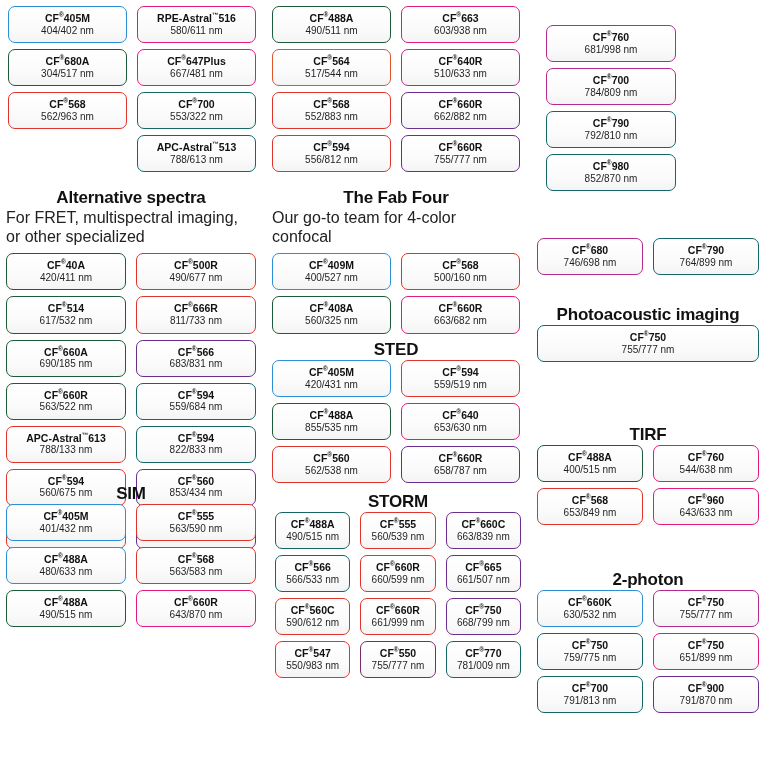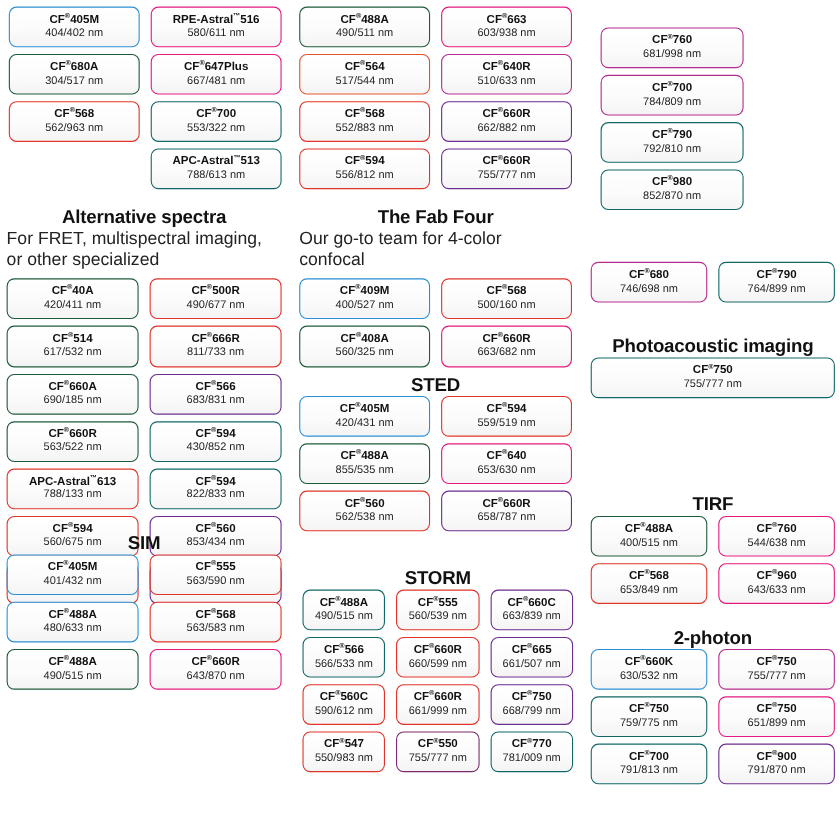--- a/index.html
+++ b/index.html
@@ -213,21 +213,21 @@
       <div class="dye c-purple">
         <div class="name">CF<sup>®</sup>566</div>
         <div class="spec">683/831 nm</div>
       </div>
       <div class="dye c-green">
         <div class="name">CF<sup>®</sup>660R</div>
         <div class="spec">563/522 nm</div>
       </div>
       <div class="dye c-teal">
         <div class="name">CF<sup>®</sup>594</div>
-        <div class="spec">430/852 nm</div>
+        <div class="spec">559/684 nm</div>
       </div>
       <div class="dye c-red">
         <div class="name">APC-Astral<sup>™</sup>613</div>
         <div class="spec">788/133 nm</div>
       </div>
       <div class="dye c-teal">
         <div class="name">CF<sup>®</sup>594</div>
         <div class="spec">822/833 nm</div>
       </div>
       <div class="dye c-red">
@@ -325,21 +325,21 @@
         <div class="name">CF<sup>®</sup>488A</div>
         <div class="spec">490/515 nm</div>
       </div>
       <div class="dye c-pink">
         <div class="name">CF<sup>®</sup>660R</div>
         <div class="spec">643/870 nm</div>
       </div>
     </div>
   </div>
 
-<div class="panel" style="left:275px; top:516px; width:246px;">
+<div class="panel" style="left:275px; top:492px; width:246px;">
     <div class="section-title">STORM</div>
     <div class="grid cols3">
       <div class="dye c-teal">
         <div class="name">CF<sup>®</sup>488A</div>
         <div class="spec">490/515 nm</div>
       </div>
       <div class="dye c-red">
         <div class="name">CF<sup>®</sup>555</div>
         <div class="spec">560/539 nm</div>
       </div>
@@ -402,21 +402,21 @@
 <div class="panel" style="left:537px; top:293px; width:222px;margin-top:12px;">
     <div class="section-title">Photoacoustic imaging</div>
     <div class="grid cols1">
       <div class="dye c-teal">
         <div class="name">CF<sup>®</sup>750</div>
         <div class="spec">755/777 nm</div>
       </div>
     </div>
   </div>
 
-<div class="panel" style="left:537px; top:425px; width:222px;margin-top:24px;">
+<div class="panel" style="left:537px; top:425px; width:222px;">
     <div class="section-title">TIRF</div>
     <div class="grid cols2">
       <div class="dye c-green">
         <div class="name">CF<sup>®</sup>488A</div>
         <div class="spec">400/515 nm</div>
       </div>
       <div class="dye c-pink">
         <div class="name">CF<sup>®</sup>760</div>
         <div class="spec">544/638 nm</div>
       </div>

